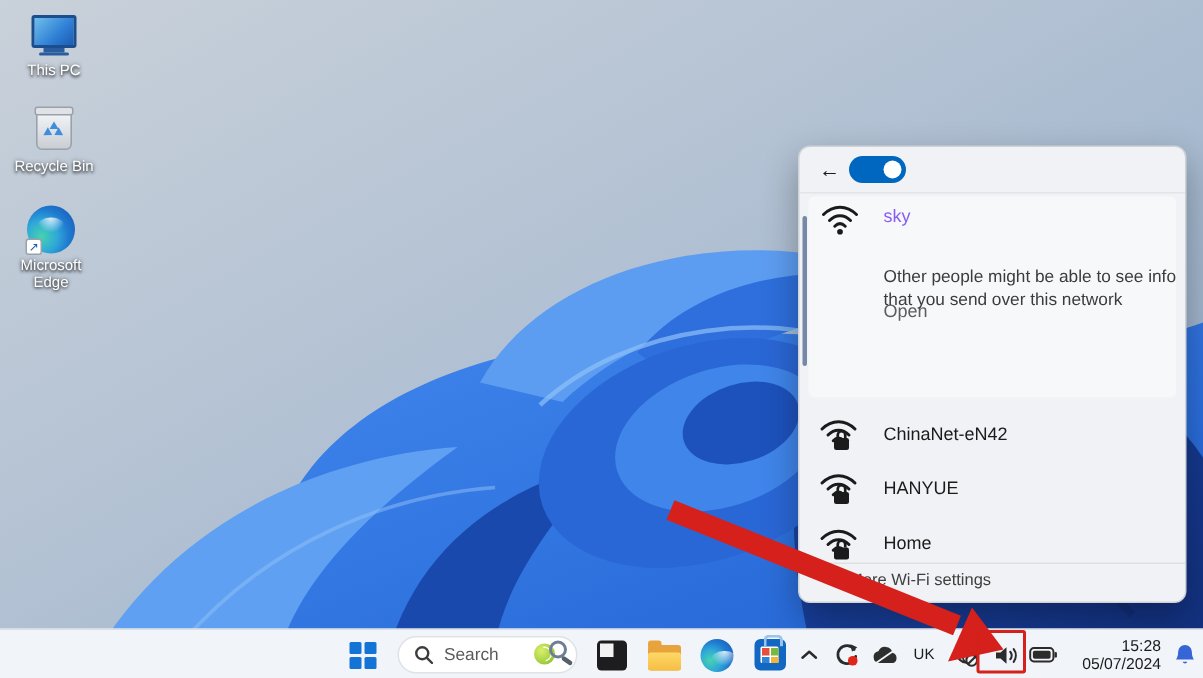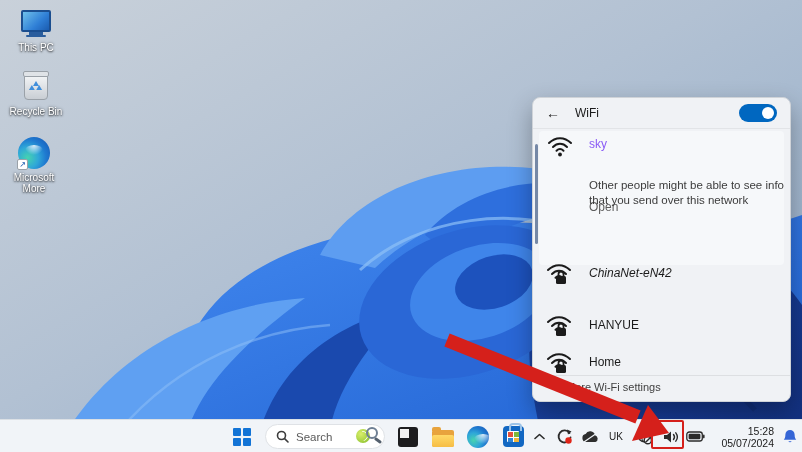--- a/index.html
+++ b/index.html
@@ -148,46 +148,45 @@
     </div>
     <div class="label">Recycle Bin</div>
   </div>
 
   <div class="desktop-icon" style="left:3px; top:136px;">
     <div class="glyph">
       <div class="edge-ball">
           <span class="shortcut-badge">↗</span>
         </div>
     </div>
-    <div class="label">Microsoft More</div>
+    <div class="label">Microsoft Edge</div>
   </div>
 
   <div class="wifi-panel">
     <div class="wifi-header">
       <span class="back-btn">←</span>
-      <span class="wifi-title">WiFi</span>
       <span class="wifi-toggle">
           <span class="knob"></span>
         </span>
     </div>
 
     <div class="sky-card"></div>
     <div class="panel-scrollbar"></div>
 
     <svg class="wifi-row-icon" style="left:14px; top:36px;" viewBox="0 0 26 24">
       <path d="M2 9 C8.5 2.5, 17.5 2.5, 24 9" stroke="#1b1b1b" stroke-width="2" fill="none" stroke-linecap="round"></path>
       <path d="M6 13 C10.2 8.8, 15.8 8.8, 20 13" stroke="#1b1b1b" stroke-width="2" fill="none" stroke-linecap="round"></path>
       <path d="M9.5 16.8 C11.7 14.6, 14.3 14.6, 16.5 16.8" stroke="#1b1b1b" stroke-width="2" fill="none" stroke-linecap="round"></path>
       <circle cx="13" cy="20.5" r="1.9" fill="#1b1b1b"></circle>
     </svg>
     <div style="position:absolute; left:56px; top:39px;" class="net-name">sky</div>
     <div style="position:absolute; left:56px; top:54px;margin-top:48px;" class="net-sub">Open</div>
     <div class="warning-text">Other people might be able to see info that you send over this network</div>
 
-    <div class="network-item" style="top:158px;font-style:italic;">
+    <div class="network-item" style="top:174px;">
       <span class="wifi-glyph">
         <svg viewBox="0 0 26 24" width="26" height="24">
           <path d="M2 9 C8.5 2.5, 17.5 2.5, 24 9" stroke="#1b1b1b" stroke-width="2" fill="none" stroke-linecap="round"></path>
           <path d="M6 13 C10.2 8.8, 15.8 8.8, 20 13" stroke="#1b1b1b" stroke-width="2" fill="none" stroke-linecap="round"></path>
           <path d="M9.5 16.8 C11.7 14.6, 14.3 14.6, 16.5 16.8" stroke="#1b1b1b" stroke-width="2" fill="none" stroke-linecap="round"></path>
           <rect x="10" y="15" width="10" height="8" rx="1.5" fill="#1b1b1b"></rect>
           <path d="M12.5 15 v-2 a2.5 2.5 0 0 1 5 0 v2" stroke="#1b1b1b" stroke-width="1.8" fill="none"></path>
         </svg>
       </span>
       <span class="net-label">ChinaNet-eN42</span>

